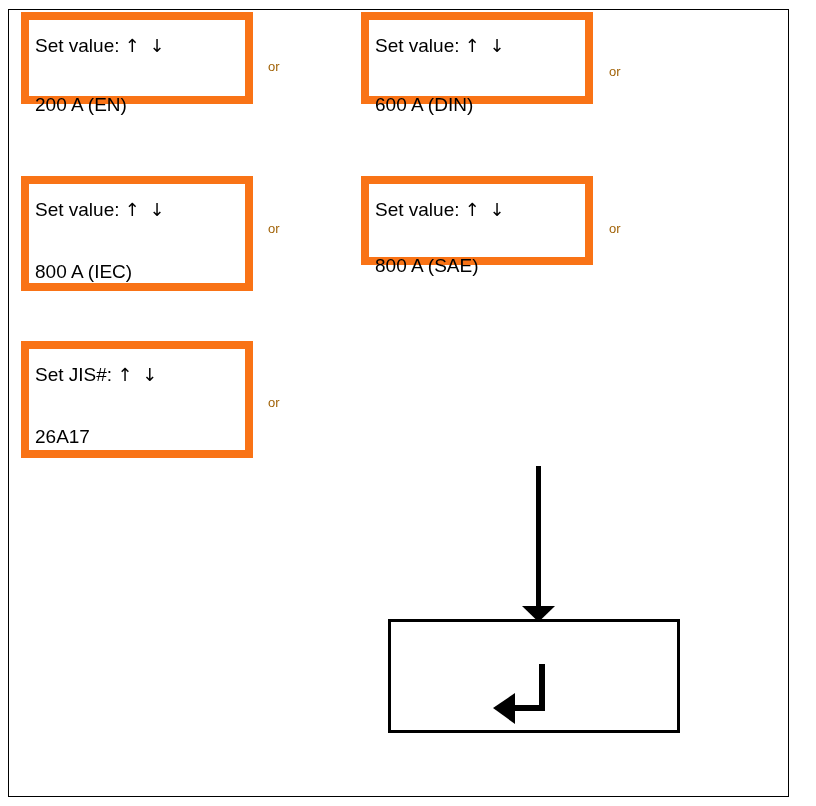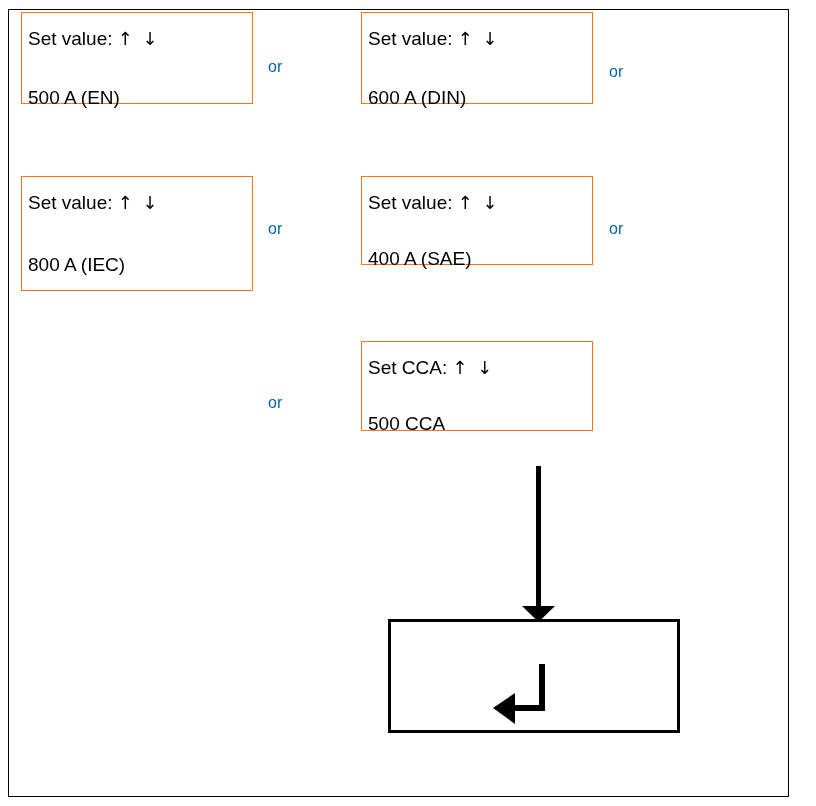--- a/index.html
+++ b/index.html
@@ -21,44 +21,44 @@
     left: 8px;
     top: 9px;
     width: 781px;
     height: 788px;
     border: 1px solid #000000;
     box-sizing: border-box;
   }
   
   .display-box {
     position: absolute;
-    border: 1px solid #f97316;
+    border: 8px solid #f97316;
     box-sizing: border-box;
     background: transparent;
   }
   .display-line {
     position: absolute;
     left: 6px;
     white-space: nowrap;
     font-size: 19px;
     line-height: 19px;
     color: #000000;
   }
   .line-top { top: 16px; }
   
   .arrows {
     font-family: "DejaVu Sans", sans-serif;
     font-size: 18px;
     letter-spacing: 2px;
   }
   .or-label {
     position: absolute;
-    font-size: 16px;
+    font-size: 13px;
     line-height: 19px;
-    color: #0369a1;
+    color: #a16207;
   }
   
   #flow-arrow {
     position: absolute;
     left: 510px;
     top: 460px;
     width: 60px;
     height: 165px;
   }
   
@@ -84,21 +84,21 @@
 
 <div id="page">
 
   <div id="outer-frame"></div>
 
   <div class="display-box" style="left:21px; top:12px; width:232px; height:92px;">
     <div class="display-line line-top">
       <span>Set value:</span>
       <span class="arrows">↑ ↓</span>
     </div>
-    <div class="display-line" style="top:75px;">500 A (EN)</div>
+    <div class="display-line" style="top:75px;">200 A (EN)</div>
   </div>
   <div class="or-label" style="left:268px; top:57px;">or</div>
 
   <div class="display-box" style="left:361px; top:12px; width:232px; height:92px;">
     <div class="display-line line-top">
       <span>Set value:</span>
       <span class="arrows">↑ ↓</span>
     </div>
     <div class="display-line" style="top:75px;">600 A (DIN)</div>
   </div>
@@ -111,33 +111,33 @@
     </div>
     <div class="display-line" style="top:78px;">800 A (IEC)</div>
   </div>
   <div class="or-label" style="left:268px; top:219px;">or</div>
 
   <div class="display-box" style="left:361px; top:176px; width:232px; height:89px;">
     <div class="display-line line-top">
       <span>Set value:</span>
       <span class="arrows">↑ ↓</span>
     </div>
-    <div class="display-line" style="top:72px;">400 A (SAE)</div>
+    <div class="display-line" style="top:72px;">800 A (SAE)</div>
   </div>
   <div class="or-label" style="left:609px; top:219px;">or</div>
 
+  <div class="display-box" style="left:21px; top:341px; width:232px; height:117px;">
+    <div class="display-line line-top">
+      <span>Set JIS#:</span>
+      <span class="arrows">↑ ↓</span>
+    </div>
+    <div class="display-line" style="top:78px;">26A17</div>
+  </div>
   <div class="or-label" style="left:268px; top:393px;">or</div>
 
-  <div class="display-box" style="left:361px; top:341px; width:232px; height:90px;">
-    <div class="display-line line-top">
-      <span>Set CCA:</span>
-      <span class="arrows">↑ ↓</span>
-    </div>
-    <div class="display-line" style="top:72px;">500 CCA</div>
-  </div>
 
   <div id="flow-arrow">
     <svg width="60" height="165" viewBox="0 0 60 165" xmlns="http://www.w3.org/2000/svg">
       <line x1="28.5" y1="6" x2="28.5" y2="150" stroke="#000000" stroke-width="5"></line>
       <polygon points="12,146 45,146 28.5,162" fill="#000000"></polygon>
     </svg>
   </div>
 
   <div id="enter-box">
     <div id="enter-symbol">

